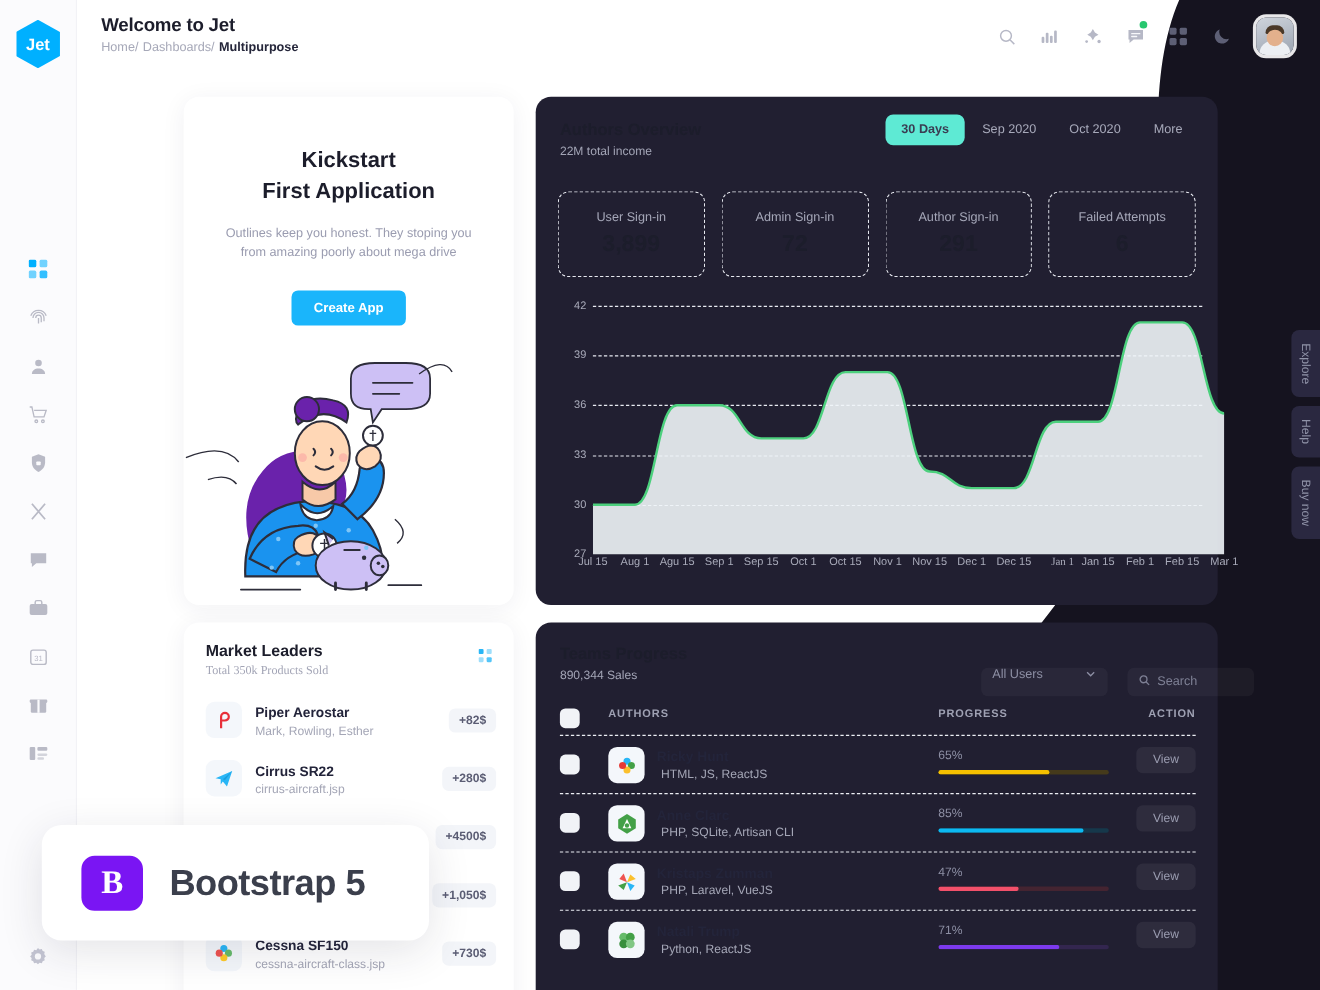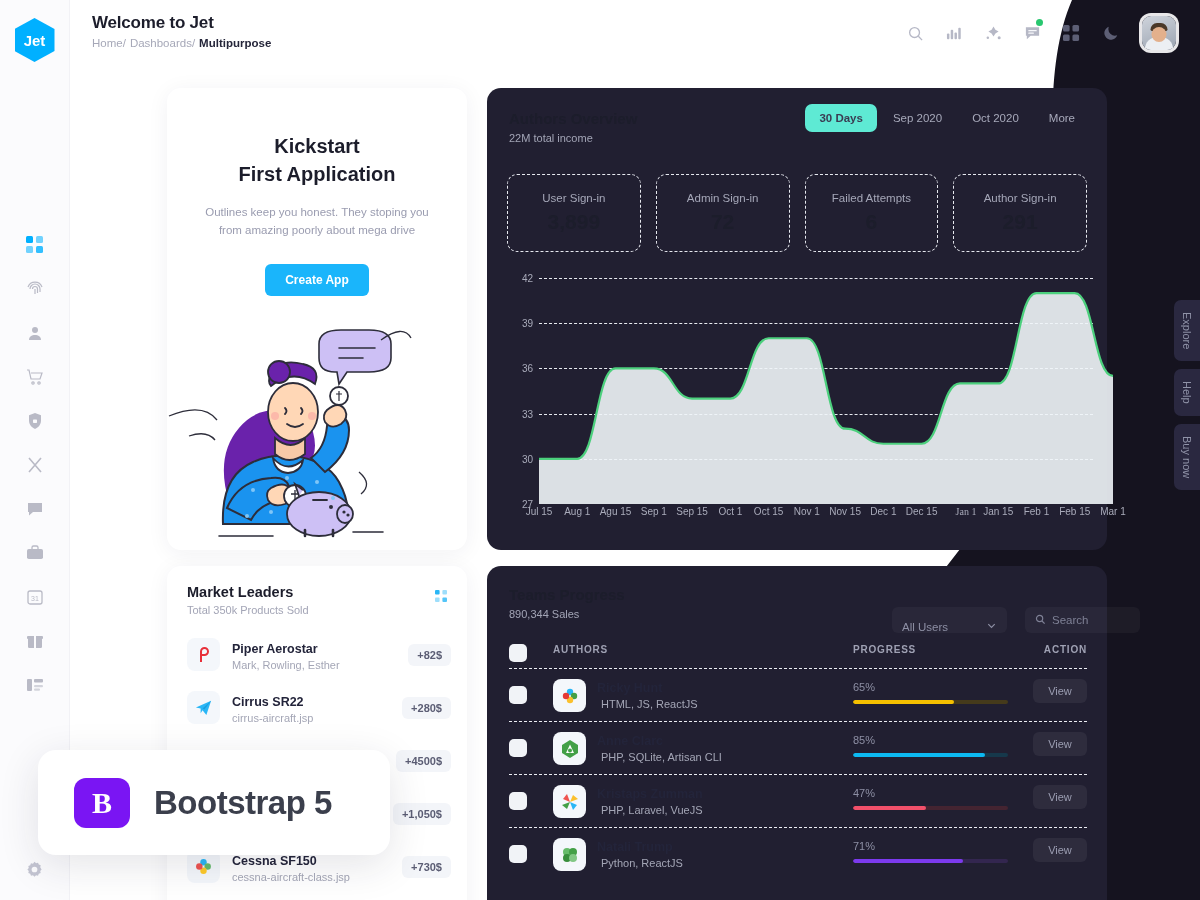--- a/index.html
+++ b/index.html
@@ -117,38 +117,38 @@
   .ylab{ position:absolute; right:6px; font-size:10px; color:#a9abba; transform:translateY(-50%);}
   .plot{ position:absolute; left:32px; right:0; top:0; bottom:44px; }
   .grid-l{ position:absolute; left:0; right:0; border-top:1px dashed #e8eaf1; }
   .xax{ position:absolute; left:32px; right:0; bottom:16px; height:14px; }
   .xlab{ position:absolute; font-size:10px; color:#a9abba; transform:translateX(-50%); white-space:nowrap;}
 
   
   #market{ left:167px; top:566px; width:300px; height:360px;
     box-shadow:0 3px 22px rgba(40,40,70,.06); }
   .ml-title{ position:absolute; left:20px; top:18px; font-size:14.5px; font-weight:bold; color:#1c1d2b;}
-  .ml-sub{ position:absolute; left:20px; top:38px; font-size:11px; color:#a3a5b6;}
+  .ml-sub{ position:absolute; left:20px; top:38px; font-size:11px; color:#a3a5b6;font-family:Liberation Serif, serif;}
   .ml-menu{ position:absolute; right:18px; top:24px; cursor:pointer; }
   .ml-list{ position:absolute; left:20px; right:16px; top:62px; }
   .ml-row{ display:flex; align-items:center; height:53px; gap:12px; }
   .ml-ico{ width:33px;height:33px;border-radius:8px;background:#f4f7fb;
            display:flex;align-items:center;justify-content:center;flex:0 0 auto;}
   .ml-name{ font-size:12.5px; font-weight:bold; color:#23243a; }
   .ml-desc{ font-size:11px; color:#a4a6b6; margin-top:2px;}
   .ml-amt{ margin-left:auto; background:#f3f5f9; color:#5b5d74; font-size:11px;
            font-weight:bold; padding:5px 9px; border-radius:6px; }
 
   
   #teams{ left:487px; top:566px; width:620px; height:360px; }
   .tp-title{ position:absolute; left:22px; top:20px; font-size:15px; font-weight:bold; color:#1c1d2b;}
   .tp-sub{ position:absolute; left:22px; top:42px; font-size:11px; color:#a3a5b6;}
   .tp-select{ position:absolute; left:405px; top:41px; width:115px; height:26px;
     border-radius:6px; background:rgba(255,255,255,.04);
-    display:flex; align-items:flex-end; justify-content:space-between; padding:0 10px;
+    display:flex; align-items:flex-start; justify-content:space-between; padding:0 10px;
     font-size:11.5px; color:#8d8fa4; cursor:pointer;}
   .tp-search{ position:absolute; left:538px; top:41px; width:115px; height:26px;
     border-radius:6px; background:rgba(255,255,255,.04);
     display:flex; align-items:center; gap:6px; padding:0 10px;
     font-size:11.5px; color:#7e8095; cursor:text;}
   .tp-head{ position:absolute; left:22px; right:20px; top:78px; height:22px;
     font-size:10px; font-weight:bold; letter-spacing:.8px; color:#9fa1b3; }
   .chk{ position:absolute; left:0; top:0; width:18px;height:18px;border-radius:5px;background:#f1f3f7;}
   .th-auth{ position:absolute; left:44px;text-align:center; }
   .th-prog{ position:absolute; left:344px; }
@@ -415,26 +415,26 @@
   <div class="stats">
     <div class="stat">
       <span class="lbl">User Sign-in</span>
       <span class="val">3,899</span>
     </div>
     <div class="stat">
       <span class="lbl">Admin Sign-in</span>
       <span class="val">72</span>
     </div>
     <div class="stat">
+      <span class="lbl">Author Sign-in</span>
+      <span class="val">291</span>
+    </div>
+    <div class="stat">
       <span class="lbl">Failed Attempts</span>
       <span class="val">6</span>
-    </div>
-    <div class="stat">
-      <span class="lbl">Author Sign-in</span>
-      <span class="val">291</span>
     </div>
   </div>
 
   <div class="chart-wrap">
     <div class="yax" id="yaxis">
         <div class="ylab" style="top: 226px;">27</div>
         <div class="ylab" style="top: 180.8px;">30</div>
         <div class="ylab" style="top: 135.6px;">33</div>
         <div class="ylab" style="top: 90.4px;">36</div>
         <div class="ylab" style="top: 45.2px;">39</div>

